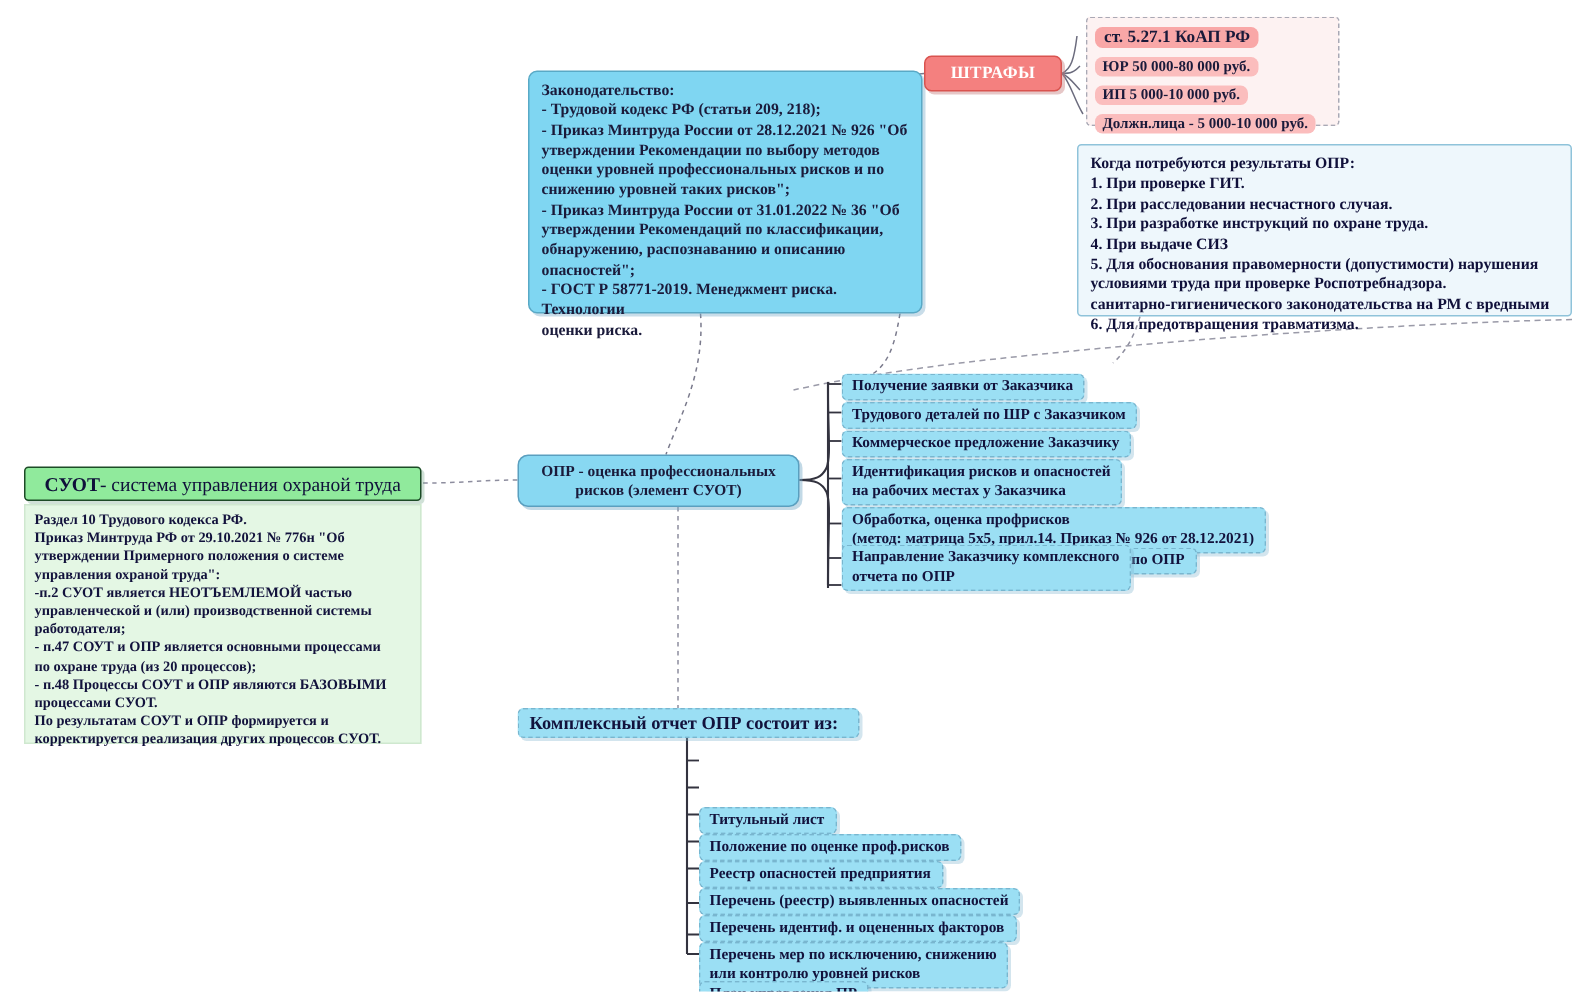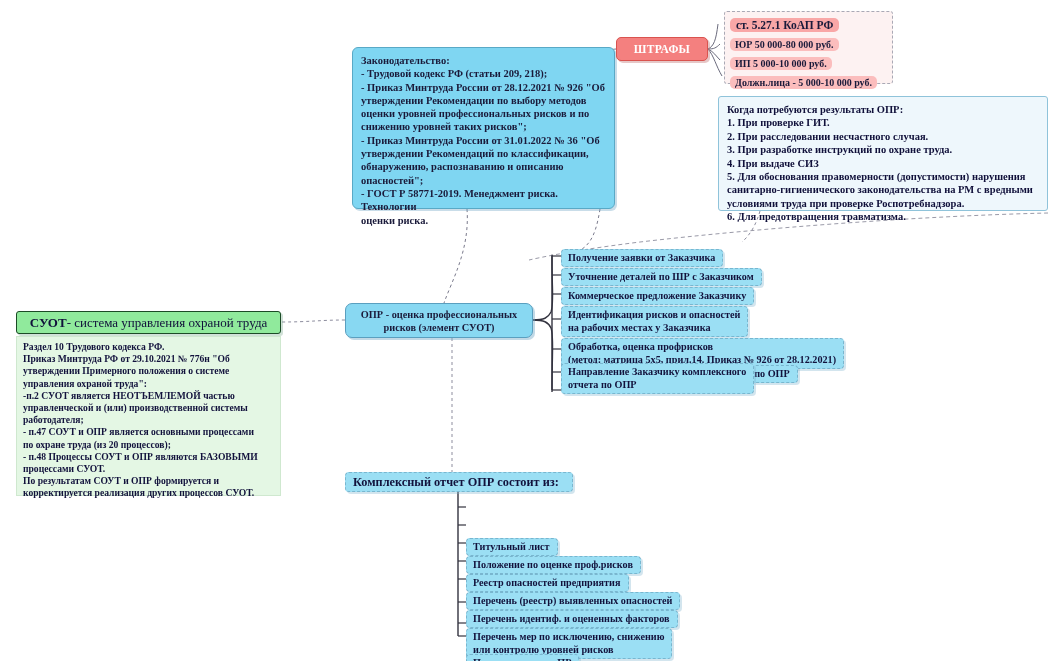--- a/index.html
+++ b/index.html
@@ -235,22 +235,22 @@
     <div><span class="fine-item">Должн.лица - 5 000-10 000 руб.</span></div>
   </div>
 
   <div class="node" id="whenneeded">
     <div>Когда потребуются результаты ОПР:</div>
     <div>1. При проверке ГИТ.</div>
     <div>2. При расследовании несчастного случая.</div>
     <div>3. При разработке инструкций по охране труда.</div>
     <div>4. При выдаче СИЗ</div>
     <div>5. Для обоснования правомерности (допустимости) нарушения</div>
+    <div>условиями труда при проверке Роспотребнадзора.</div>
     <div>санитарно-гигиенического законодательства на РМ с вредными</div>
-    <div>условиями труда при проверке Роспотребнадзора.</div>
     <div>6. Для предотвращения травматизма.</div>
   </div>
 
   <div class="node" id="suot-head">
     <span class="bold">СУОТ</span>
       <span> - система управления охраной труда</span>
   </div>
 
   <div class="node" id="suot-body">
     <div>Раздел 10 Трудового кодекса РФ.</div>
@@ -272,21 +272,21 @@
     <div>
       <span class="ln">ОПР - оценка профессиональных</span>
       <span class="ln">рисков (элемент СУОТ)</span>
     </div>
   </div>
 
   <div class="proc" style="left:561px;top:249px;">
     <span class="ln">Получение заявки от Заказчика</span>
   </div>
   <div class="proc" style="left:561px;top:268px;">
-    <span class="ln">Уточнение деталей по ШР с Заказчиком</span>
+    <span class="ln">Трудового деталей по ШР с Заказчиком</span>
   </div>
   <div class="proc" style="left:561px;top:287px;">
     <span class="ln">Коммерческое предложение Заказчику</span>
   </div>
   <div class="proc" style="left:561px;top:306px;">
     <span class="ln">Идентификация рисков и опасностей</span>
     <span class="ln">на рабочих местах у Заказчика</span>
   </div>
   <div class="proc" style="left:561px;top:338px;">
     <span class="ln">Обработка, оценка профрисков</span>

